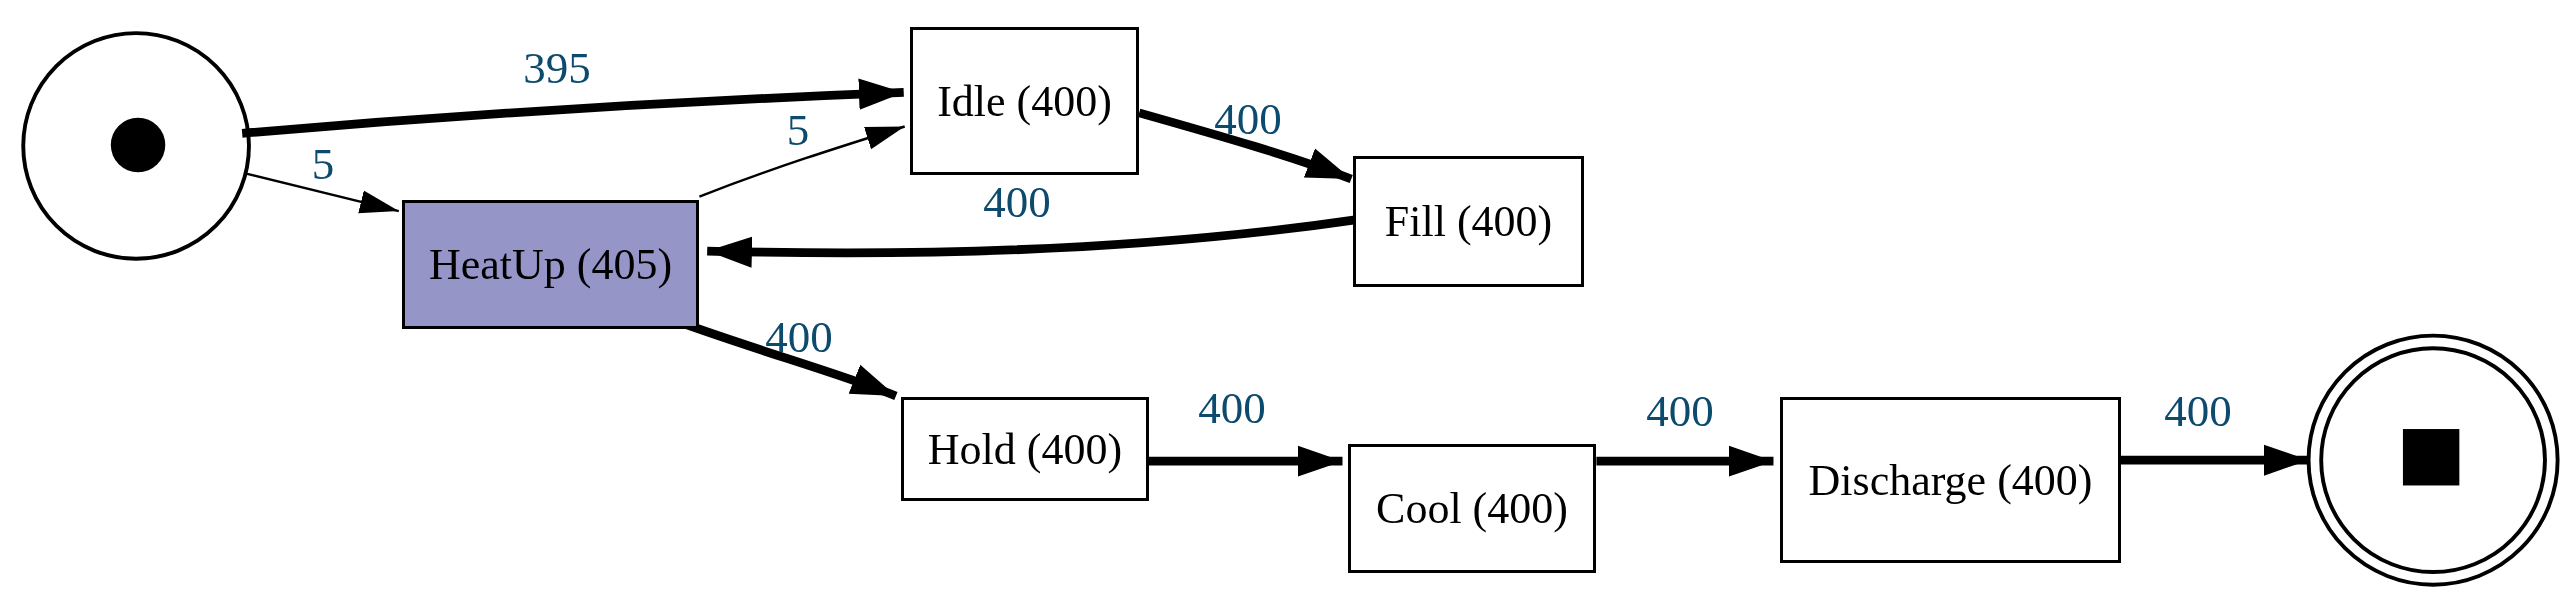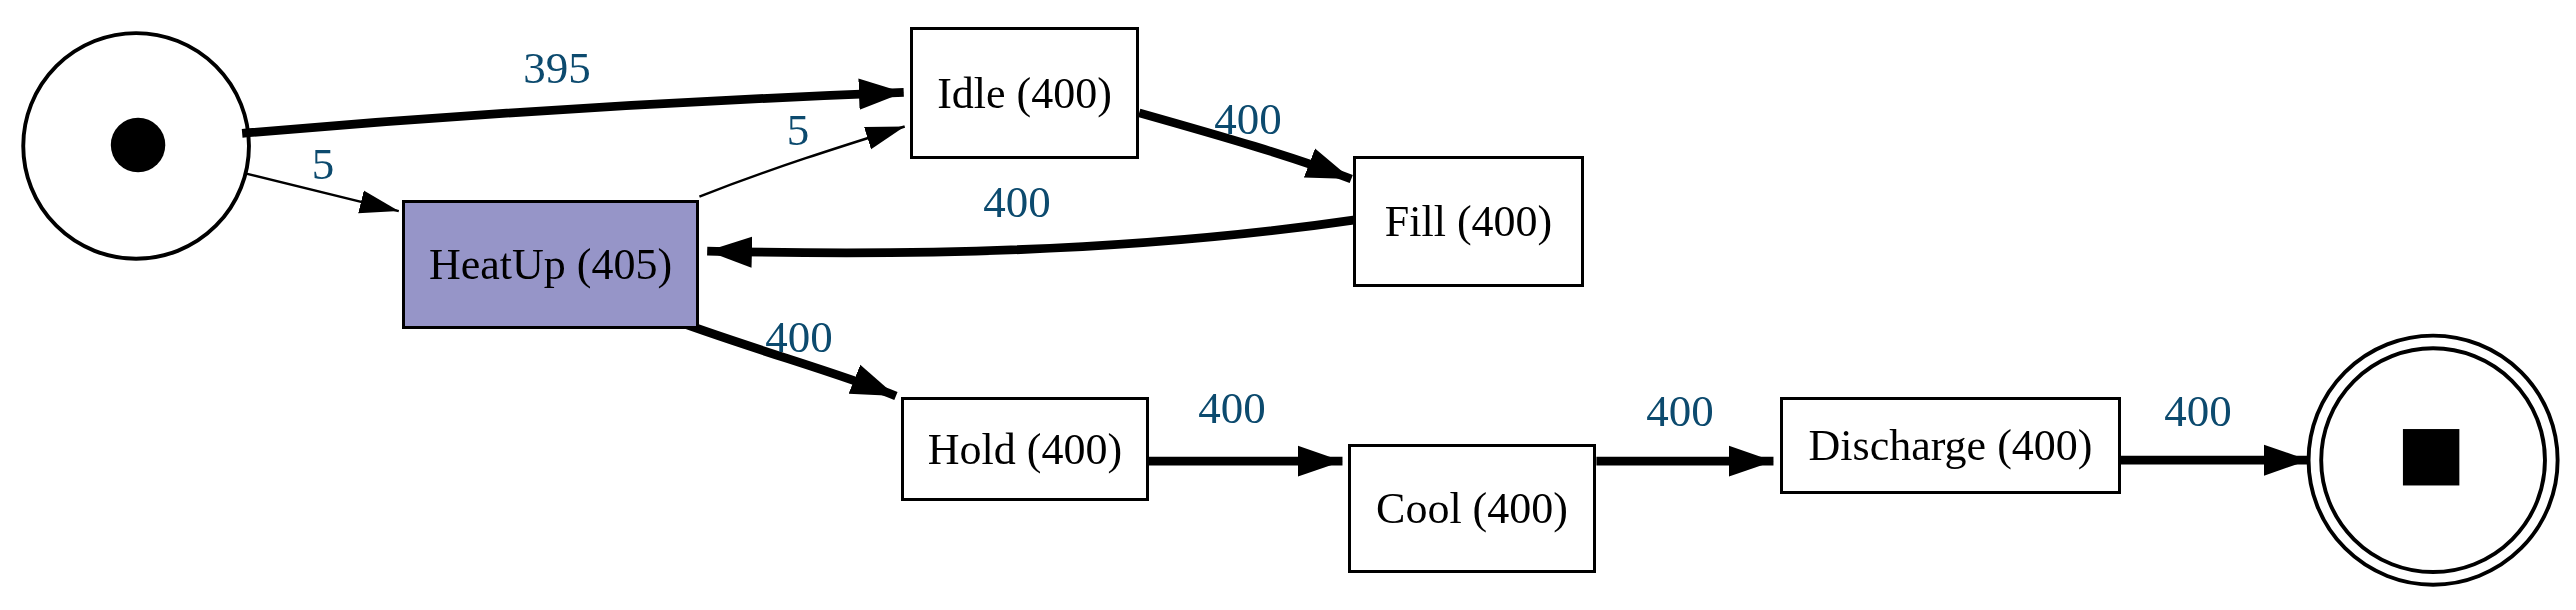--- a/index.html
+++ b/index.html
@@ -82,41 +82,41 @@
     <path class="edge thin" d="M 250 178 L 409 217" marker-end="url(#arrowThin)"></path>
     <path class="edge thin" d="M 718 202 C 795 172, 862 151, 929 130" marker-end="url(#arrowThin)"></path>
     <path class="edge thick" d="M 1170 116 C 1255 140, 1328 161, 1388 184" marker-end="url(#arrowThick)"></path>
     <path class="edge thick" d="M 1392 226 C 1180 257, 950 264, 726 258" marker-end="url(#arrowThick)"></path>
     <path class="edge thick" d="M 678 324 C 765 357, 858 382, 920 407" marker-end="url(#arrowThick)"></path>
     <path class="edge thick" d="M 1180 474 L 1379 474" marker-end="url(#arrowThick)"></path>
     <path class="edge thick" d="M 1640 474 L 1822 474" marker-end="url(#arrowThick)"></path>
     <path class="edge thick" d="M 2178 473 L 2372 473" marker-end="url(#arrowThick)"></path>
   </svg>
 
-  <div class="node-box" style="left:910px; top:27px; width:229px; height:132px;">
+  <div class="node-box" style="left:910px; top:27px; width:229px; height:148px;">
     <span>Idle (400)</span>
   </div>
 
   <div class="node-box highlight" style="left:402px; top:200px; width:297px; height:129px;">
     <span>HeatUp (405)</span>
   </div>
 
   <div class="node-box" style="left:1353px; top:156px; width:231px; height:131px;">
     <span>Fill (400)</span>
   </div>
 
   <div class="node-box" style="left:901px; top:397px; width:248px; height:104px;">
     <span>Hold (400)</span>
   </div>
 
   <div class="node-box" style="left:1348px; top:397px; width:248px; height:129px;margin-top:47px;">
     <span>Cool (400)</span>
   </div>
 
-  <div class="node-box" style="left:1780px; top:397px; width:341px; height:97px;">
+  <div class="node-box" style="left:1780px; top:397px; width:341px; height:166px;">
     <span>Discharge (400)</span>
   </div>
 
   <div class="edge-label" style="left:557px; top:68px;">395</div>
   <div class="edge-label" style="left:323px; top:164px;">5</div>
   <div class="edge-label" style="left:798px; top:130px;">5</div>
   <div class="edge-label" style="left:1248px; top:119px;">400</div>
   <div class="edge-label" style="left:1017px; top:202px;">400</div>
   <div class="edge-label" style="left:799px; top:337px;">400</div>
   <div class="edge-label" style="left:1232px; top:408px;">400</div>

